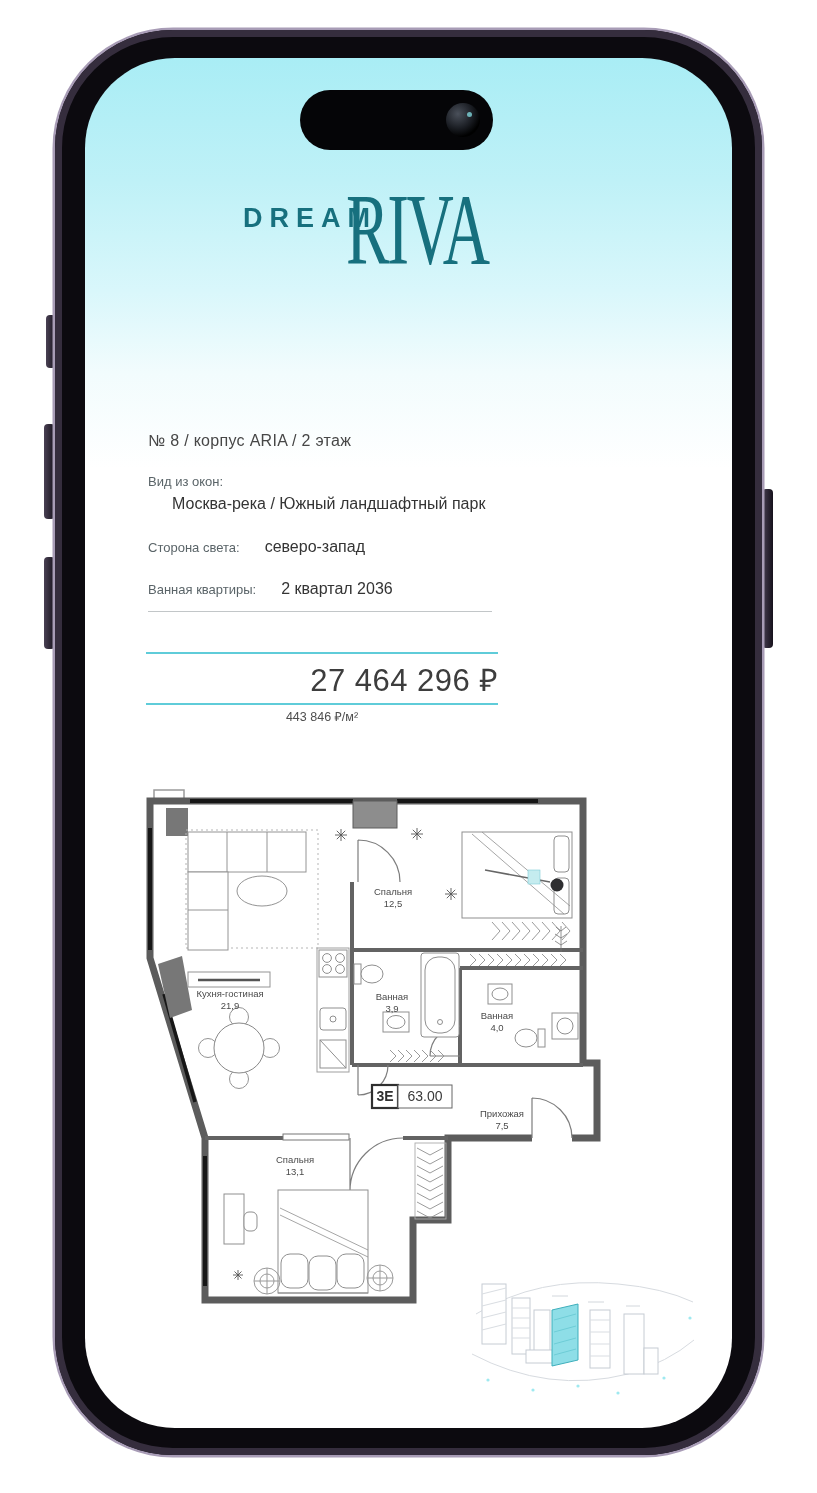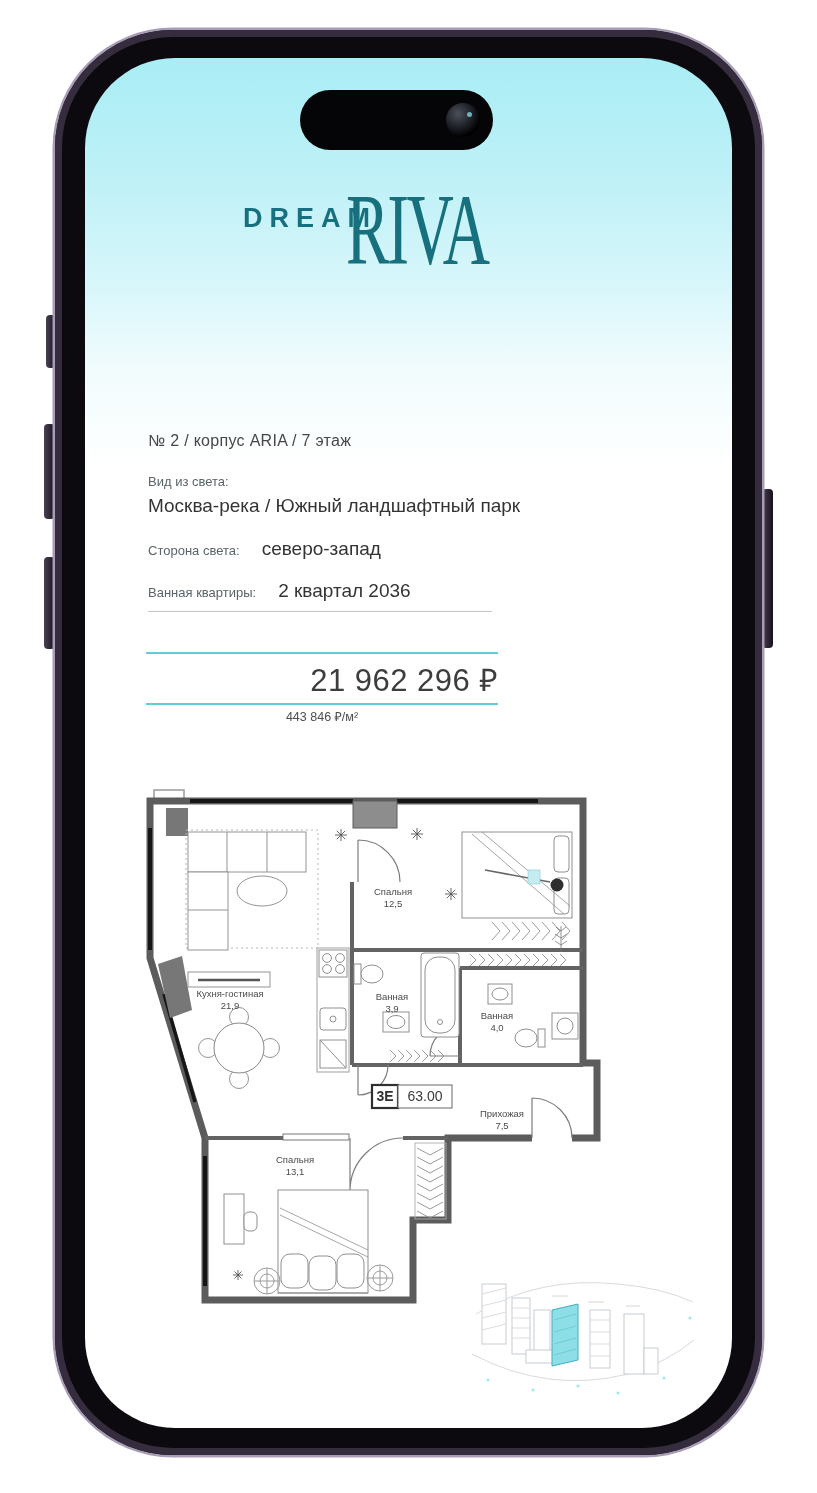--- a/index.html
+++ b/index.html
@@ -23,22 +23,22 @@
   
   .logo-dream{position:absolute;left:158px;top:145px;font-size:27px;letter-spacing:7px;
               color:#17707e;font-weight:700;}
   .logo-riva{position:absolute;left:261px;top:122px;font-family:"Liberation Serif",serif;
              font-size:104px;line-height:1;color:#17707e;letter-spacing:-4px;
              display:inline-block;transform:scale(.63,.97);transform-origin:left top;}
   .title{position:absolute;left:61px;top:298px;font-size:43px;font-weight:400;color:#3b3b3b;
          white-space:pre;}
   .subtitle{position:absolute;left:63px;top:374px;font-size:16px;color:#474747;letter-spacing:.3px;}
   .f-label{font-size:13px;color:#5a6468;}
-  .f-value{font-size:19px;color:#343434;}
-  .row{position:absolute;left:63px;display:flex;align-items:baseline;gap:22px;}
+  .f-value{font-size:16px;color:#343434;margin-left:24px;}
+  .row{position:absolute;left:63px;display:flex;align-items:baseline;gap:1px;}
   .blk-label{position:absolute;left:63px;}
   .hr1{position:absolute;left:63px;top:553px;width:344px;height:1px;background:#c2c6c8;}
   .teal-line{position:absolute;left:61px;width:352px;height:2px;background:#5fccd9;}
   .price{position:absolute;left:61px;top:600px;width:352px;text-align:right;font-size:31px;
          color:#3d3d3d;letter-spacing:.5px;}
   .per-m2{position:absolute;left:61px;top:650px;width:352px;text-align:center;font-size:12.5px;
           color:#4e4e4e;}
   .floorplan{position:absolute;left:55px;top:730px;width:472px;height:592px;}
   .buildings{position:absolute;left:383px;top:1204px;width:230px;height:145px;}
   text{font-family:"Liberation Sans",sans-serif;}
@@ -59,38 +59,38 @@
 
     <div class="island">
       <div class="camera">
           <i></i>
         </div>
     </div>
 
     <div class="logo-dream">DREAM</div>
     <div class="logo-riva">RIVA</div>
 
-    <div class="subtitle">№ 2 / корпус ARIA / 7 этаж</div>
-
-    <div class="blk-label f-label" style="top:416px">Вид из света:</div>
+    <div class="subtitle">№ 8 / корпус ARIA / 2 этаж</div>
+
+    <div class="blk-label f-label" style="top:416px">Вид из окон:</div>
     <div class="blk-label f-value" style="top:437px">Москва-река / Южный ландшафтный парк</div>
 
     <div class="row" style="top:480px">
       <span class="f-label">Сторона света:</span>
       <span class="f-value">северо-запад</span>
     </div>
 
     <div class="row" style="top:522px">
       <span class="f-label">Ванная квартиры:</span>
       <span class="f-value">2 квартал 2036</span>
     </div>
 
     <div class="hr1"></div>
     <div class="teal-line" style="top:594px"></div>
-    <div class="price">21 962 296 ₽</div>
+    <div class="price">27 464 296 ₽</div>
     <div class="teal-line" style="top:645px"></div>
     <div class="per-m2">443 846 ₽/м²</div>
 
     <svg class="floorplan" viewBox="0 0 472 592">
 
       <rect x="14" y="2" width="30" height="11" fill="none" stroke="#9a9a9a" stroke-width="1.5"></rect>
 
       <path d="M392,350 L308,350 L308,432 L273,432 L273,512 L65,512 L65,350 L10,170 L10,13 L443,13 L443,275 L457,275 L457,350 L432,350" fill="none" stroke="#5c5c5c" stroke-width="7" stroke-linejoin="miter"></path>
 
       <path d="M50,13 L213,13 M257,13 L398,13 M10,40 L10,162 M65,368 L65,498" stroke="#161616" stroke-width="4" fill="none"></path>

